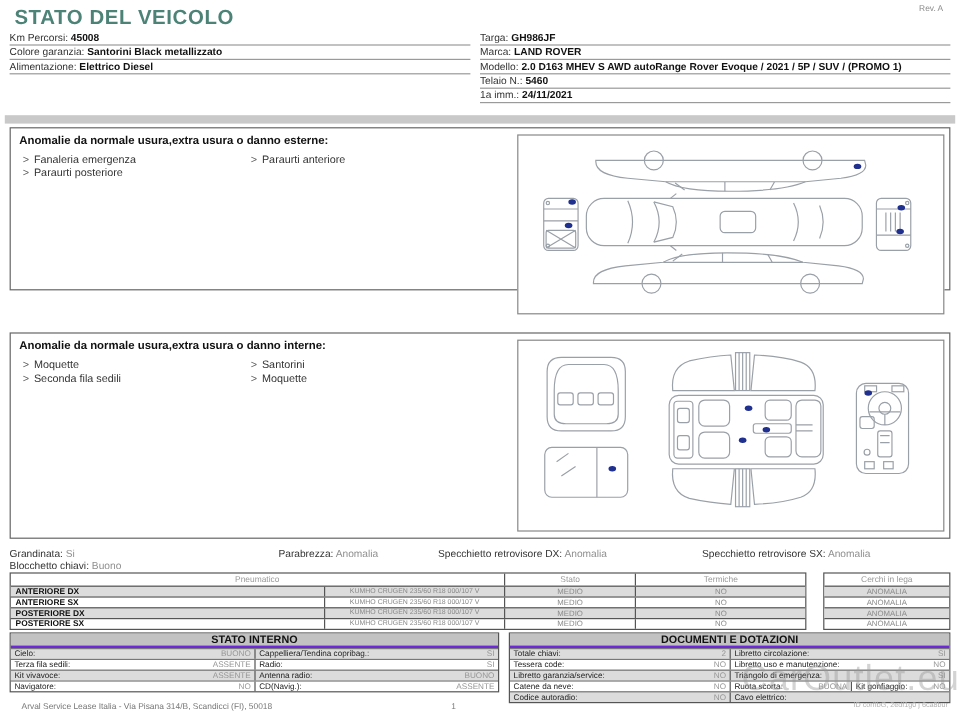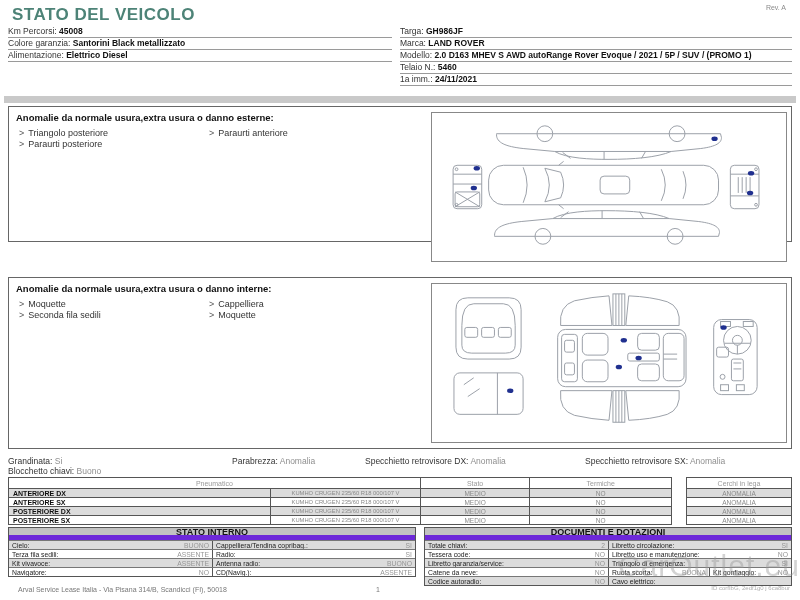--- a/index.html
+++ b/index.html
@@ -56,21 +56,21 @@
   .tc.hdr  { color:#9a9a9a; font-weight:normal; font-size:7px; }
   .tc.hspan{ width:412px; }
   .cerchi .trow { justify-content:center; color:#8a8a8a; }
   .cerchi .trow.h { color:#9a9a9a; font-size:7px; }
   .grow { background:#dcdcdc; }
 
   
   .btable { top:527px; border:1px solid #555; font-size:6.8px; }
   .btable.si { left:8px; width:408px; }
   .btable.dd { left:424px; width:368px; }
-  .btitle { height:12px; background:#c2c2c2; border-bottom:5px solid #6d28d9; display:flex; align-items:center; justify-content:center; font-weight:bold; font-size:9px; color:#111; }
+  .btitle { height:12px; background:#c2c2c2; border-bottom:2px solid #6d28d9; display:flex; align-items:center; justify-content:center; font-weight:bold; font-size:9px; color:#111; }
   .brow { display:flex; height:9px; border-top:1px solid #777; }
   .brow:first-of-type { border-top:none; }
   .bhalf { width:50%; display:flex; align-items:center; border-left:1px solid #555; overflow:hidden; white-space:nowrap; }
   .bhalf:first-child { border-left:none; }
   .bhalf .lbl { padding-left:3px; color:#222; }
   .bhalf .val { margin-left:auto; padding-right:3px; color:#969696; }
   .bsub { display:flex; align-items:center; height:100%; overflow:hidden; white-space:nowrap; }
   .bsub.a { width:55%; } .bsub.b { width:45%; border-left:1px solid #555; }
   .bsub .lbl { padding-left:3px; color:#222; } .bsub .val { margin-left:auto; padding-right:3px; color:#969696; }
 
@@ -125,21 +125,21 @@
     <span class="lbl">1a imm.:</span>
     <span class="val">24/11/2021</span>
   </div>
 </div>
 
 <div class="abs graybar"></div>
 
 <div class="abs sec-box ext">
   <div class="sec-title">Anomalie da normale usura,extra usura o danno esterne:</div>
   <div class="sec-items c1">
-    <div><span class="b">&gt;</span><span>Triangolo posteriore</span></div>
+    <div><span class="b">&gt;</span><span>Fanaleria emergenza</span></div>
     <div><span class="b">&gt;</span><span>Paraurti posteriore</span></div>
   </div>
   <div class="sec-items c2">
     <div><span class="b">&gt;</span><span>Paraurti anteriore</span></div>
   </div>
 
   <div class="diag">
     <svg viewBox="0 0 354 150">
       <g class="ln">
 
@@ -189,21 +189,21 @@
   </div>
 </div>
 
 <div class="abs sec-box int">
   <div class="sec-title">Anomalie da normale usura,extra usura o danno interne:</div>
   <div class="sec-items c1">
     <div><span class="b">&gt;</span><span>Moquette</span></div>
     <div><span class="b">&gt;</span><span>Seconda fila sedili</span></div>
   </div>
   <div class="sec-items c2">
-    <div><span class="b">&gt;</span><span>Cappelliera</span></div>
+    <div><span class="b">&gt;</span><span>Santorini</span></div>
     <div><span class="b">&gt;</span><span>Moquette</span></div>
   </div>
 
   <div class="diag">
     <svg viewBox="0 0 354 160">
       <g class="ln">
 
         <path d="M22,26 Q22,14 34,14 L76,14 Q88,14 88,26 L88,64 Q88,76 76,76 L34,76 Q22,76 22,64 Z"></path>
         <path d="M28,42 Q28,20 40,20 L70,20 Q82,20 82,42 L82,62 Q82,70 72,70 L38,70 Q28,70 28,62 Z"></path>
         <rect x="31" y="44" width="13" height="10" rx="2"></rect>

